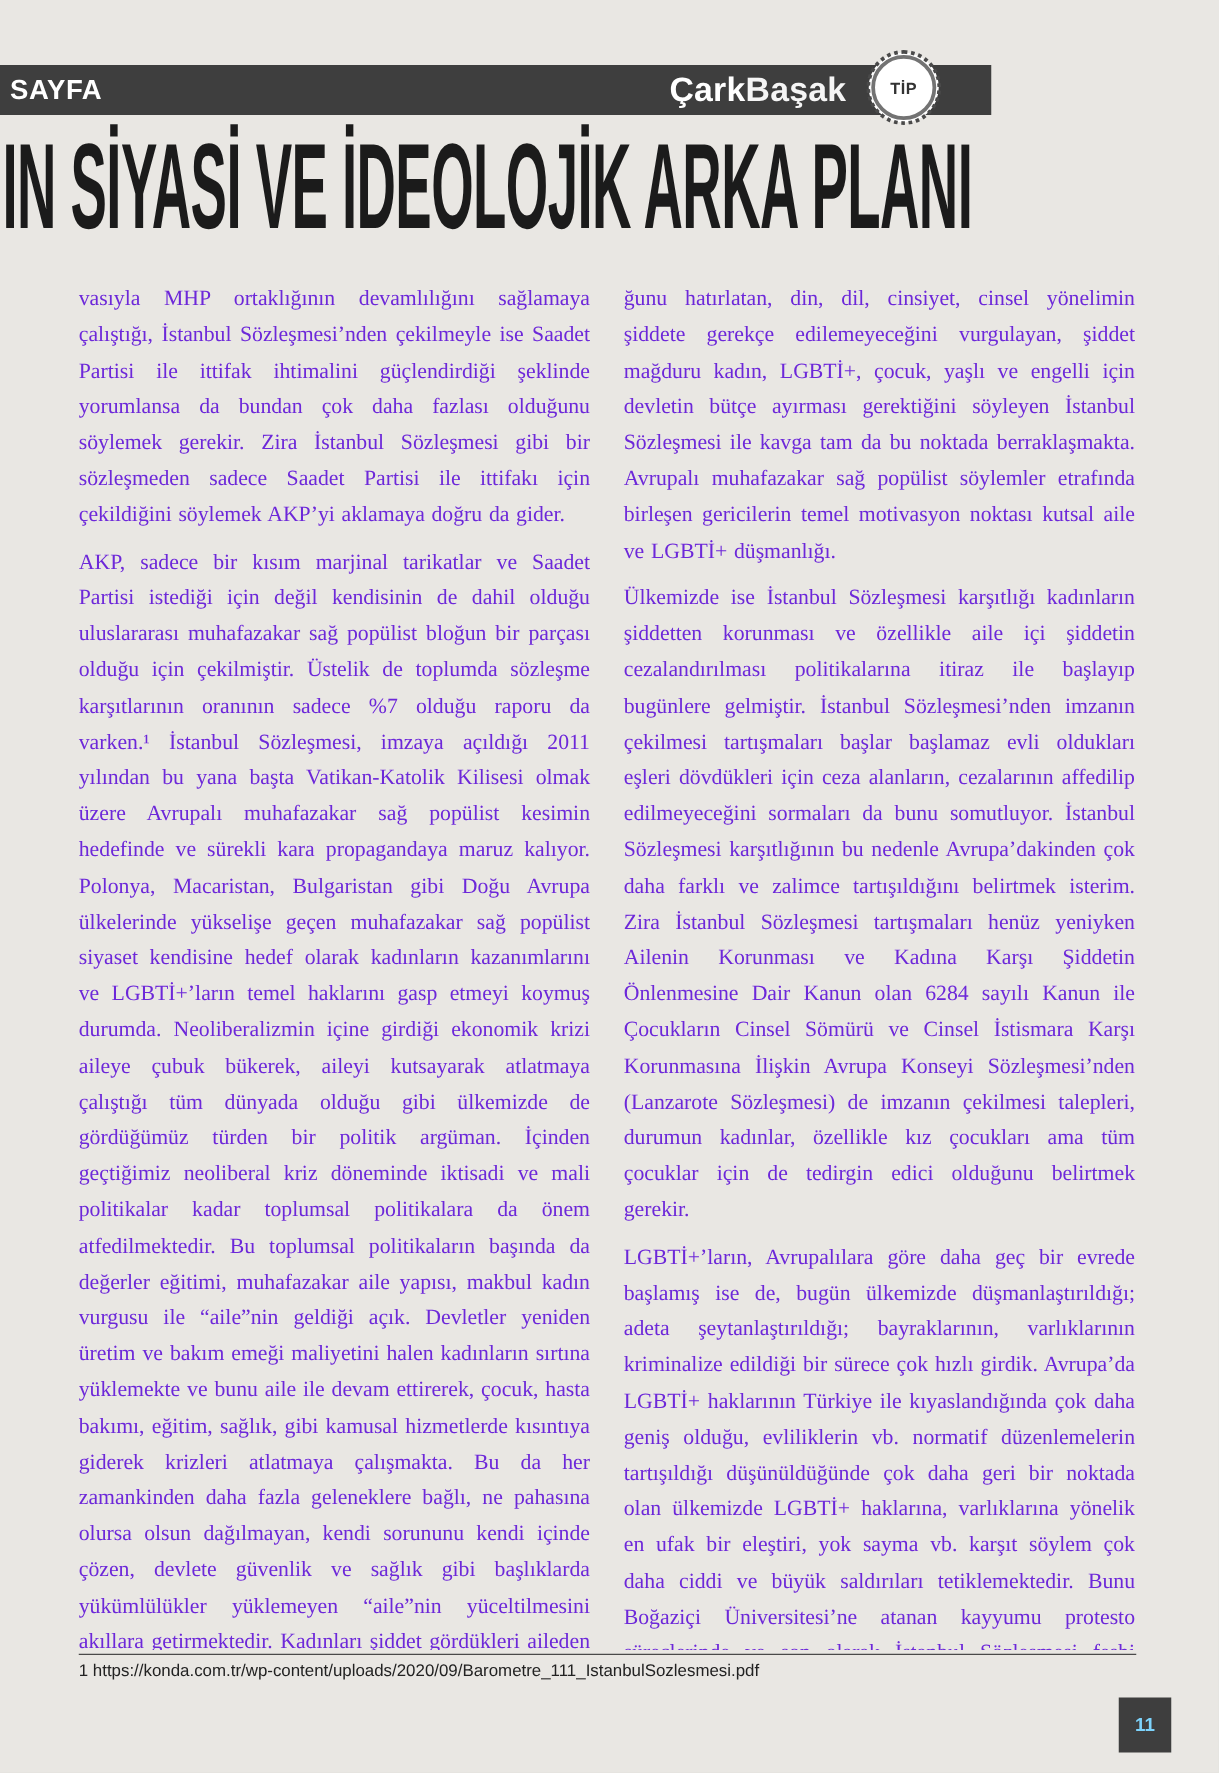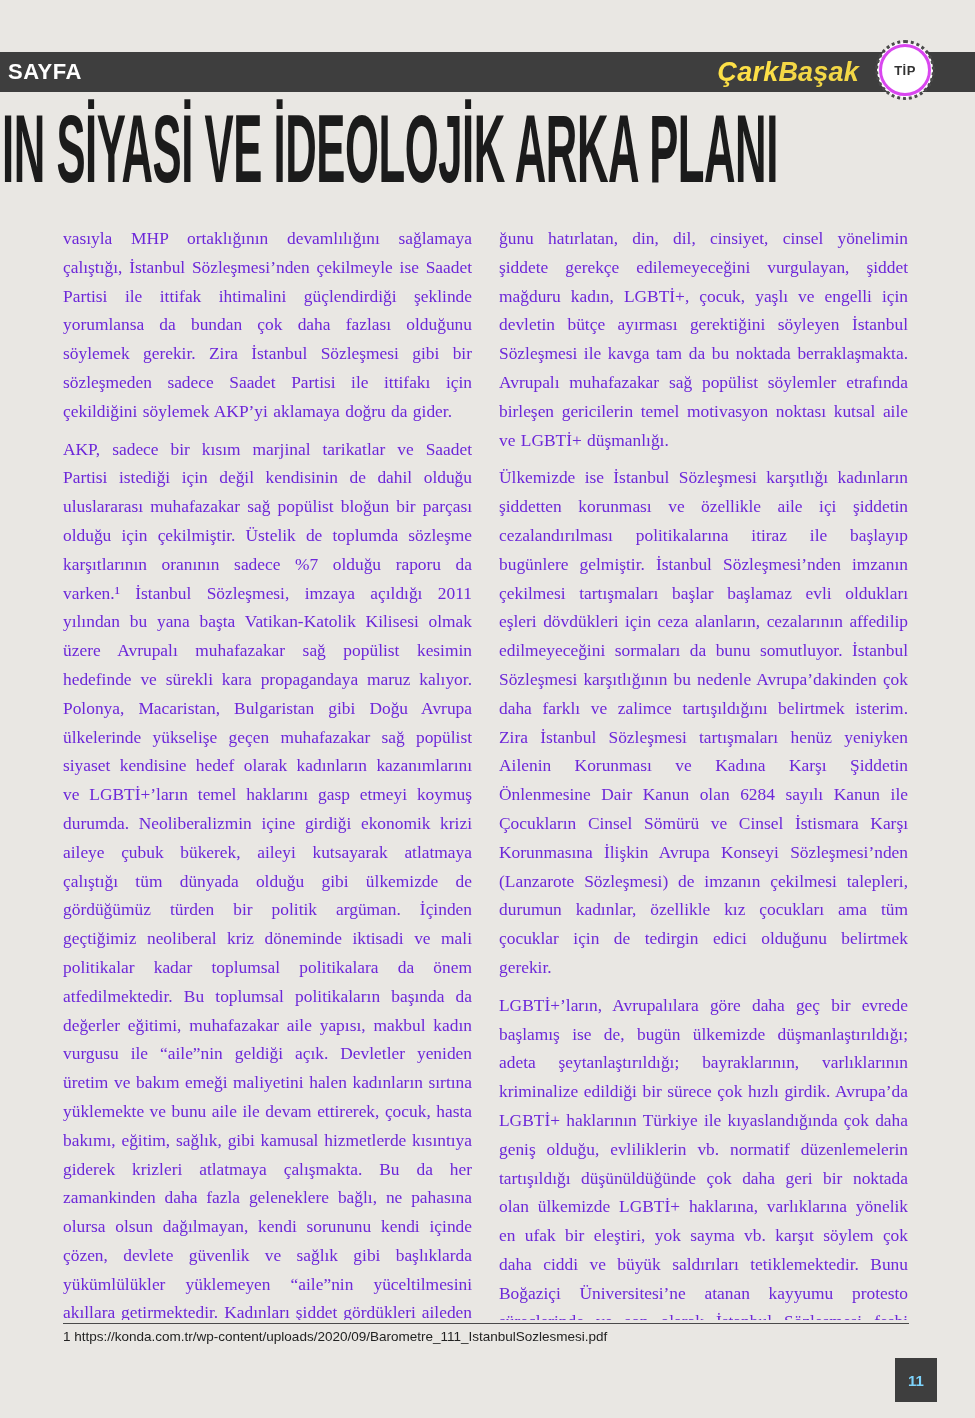--- a/index.html
+++ b/index.html
@@ -3,36 +3,36 @@
 <meta charset="utf-8">
 <style>
   html,body{margin:0;padding:0;}
   body{background:#dcdbd8;font-family:"Liberation Sans",sans-serif;}
   .page{
     position:relative;width:975px;height:1418px;margin:0 auto;
     background:#e9e7e3;overflow:hidden;
   }
   
   .header-bar{
-    position:absolute;top:52px;left:0;width:975px;height:40px;
+    position:absolute;top:52px;left:0;width:793px;height:40px;
     background:#3e3e3e;display:flex;align-items:center;
   }
   .sayfa{
     margin-left:8px;color:#ffffff;font-weight:bold;font-size:22px;
     letter-spacing:0.5px;
   }
   .brand{
-    margin-left:auto;margin-right:116px;color:#fde047;font-size:27px;
-    letter-spacing:0.2px;white-space:nowrap;font-style:italic;
+    margin-left:auto;margin-right:116px;color:#ffffff;font-size:27px;
+    letter-spacing:0.2px;white-space:nowrap;
   }
   .brand-bold{font-weight:bold;}
   .brand-reg{font-weight:bold;opacity:0.95;}
   .logo-circle{
     position:absolute;right:44px;top:-8px;width:46px;height:46px;
-    background:#ffffff;border:3px solid #d946ef;border-radius:50%;
+    background:#ffffff;border:3px solid #737373;border-radius:50%;
     display:flex;align-items:center;justify-content:center;
     box-shadow:0 0 0 2px #ffffff;
     margin-left:44px;
   }
   .logo-circle::before{
     content:"";position:absolute;inset:-7px;border-radius:50%;
     border:3px dotted #4a4a4a;
   }
   .logo-text{font-size:13px;font-weight:bold;color:#333333;letter-spacing:0.5px;}
   

